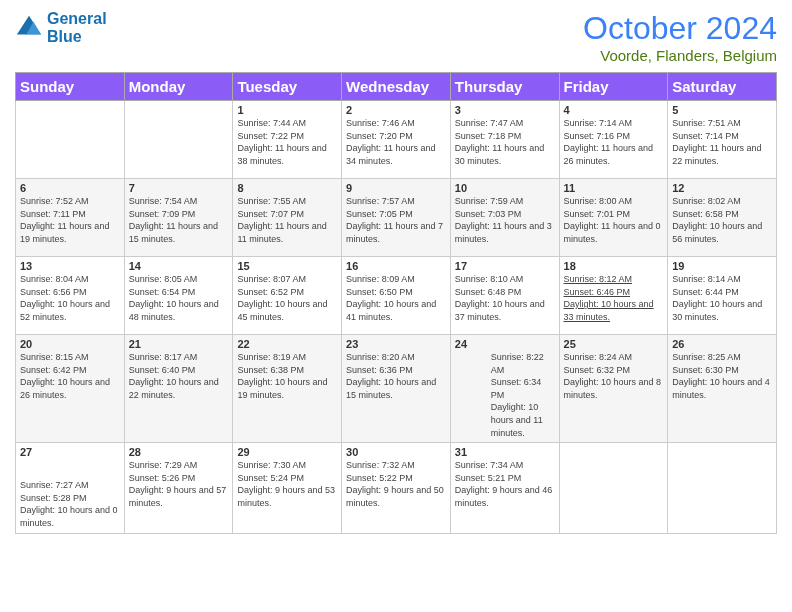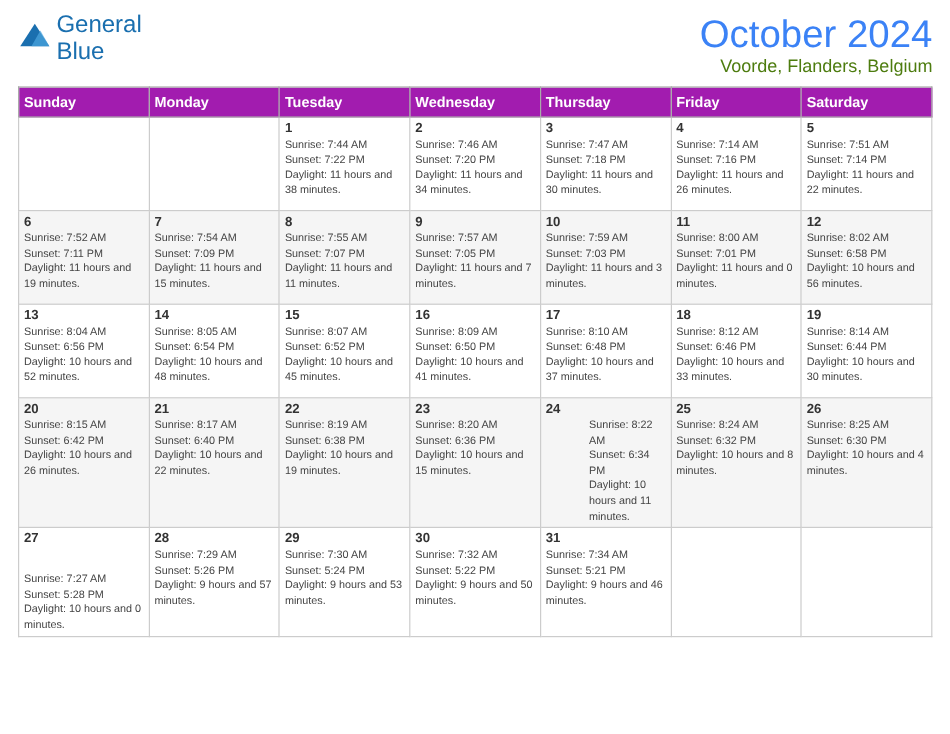--- a/index.html
+++ b/index.html
@@ -20,22 +20,22 @@
       display: flex;
       justify-content: space-between;
       align-items: flex-start;
       margin-bottom: 8px;
     }
     .logo {
       display: flex;
       align-items: center;
     }
     .logo-text {
-      font-size: 20px;
-      font-weight: normal;
+      font-size: 16px;
+      font-weight: bold;
       color: #333;
       line-height: 1.1;
     }
     .logo-text span {
       color: #1a6faf;
     }
     .logo-icon {
       width: 28px;
       height: 28px;
       margin-right: 4px;
@@ -51,23 +51,23 @@
     .location {
       font-size: 15px;
       color: #4d7c0f;
     }
     table {
       width: 100%;
       border-collapse: collapse;
       table-layout: fixed;
     }
     thead tr th {
-      background-color: #a21caf;
+      background-color: #8b5cf6;
       color: #fff;
-      font-size: 12px;
+      font-size: 15px;
       font-weight: bold;
       padding: 5px 4px;
       text-align: left;
       border: 1px solid #aaa;
     }
     tbody tr td {
       border: 1px solid #ccc;
       vertical-align: top;
       padding: 3px 4px;
       font-size: 9px;
@@ -231,21 +231,21 @@
 Daylight: 10 hours and 41 minutes.</div>
           </td>
           <td>
             <span class="day-number">17</span>
             <div class="day-info" style="white-space: pre-line;">Sunrise: 8:10 AM
 Sunset: 6:48 PM
 Daylight: 10 hours and 37 minutes.</div>
           </td>
           <td>
             <span class="day-number">18</span>
-            <div class="day-info" style="white-space: pre-line;">Sunrise: 8:12 AM
+            <div class="day-info" style="white-space: pre-line; text-decoration: underline;">Sunrise: 8:12 AM
 Sunset: 6:46 PM
 Daylight: 10 hours and 33 minutes.</div>
           </td>
           <td>
             <span class="day-number">19</span>
             <div class="day-info" style="white-space: pre-line;">Sunrise: 8:14 AM
 Sunset: 6:44 PM
 Daylight: 10 hours and 30 minutes.</div>
           </td>
         </tr>

